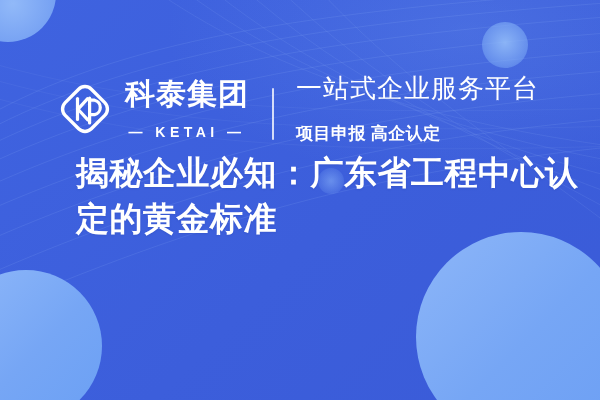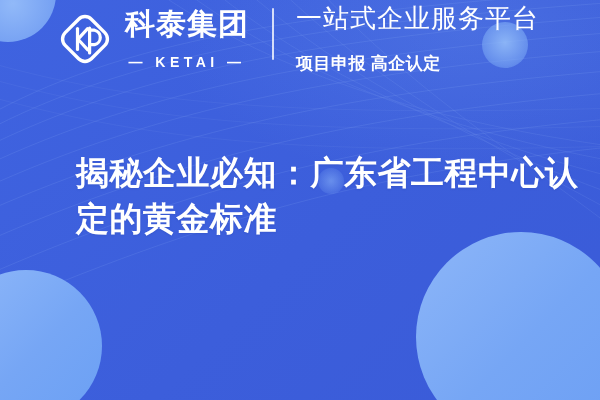--- a/index.html
+++ b/index.html
@@ -78,25 +78,25 @@
     height: 26px;
     left: 318px;
     top: 168px;
     background: radial-gradient(circle at 50% 50%, rgba(140,182,250,0.55) 0%, rgba(130,175,248,0.18) 70%, rgba(130,175,248,0) 100%);
   }
 
   
   .header {
     position: absolute;
     left: 0;
-    top: 8px;
+    top: 0;
     width: 480px;
     height: 140px;
     display: flex;
-    align-items: flex-start;
+    align-items: flex-end;
   }
 
   .brand {
     display: flex;
     align-items: center;
     margin-left: 56px;
     height: 62px;
   }
 
   .brand-mark {

